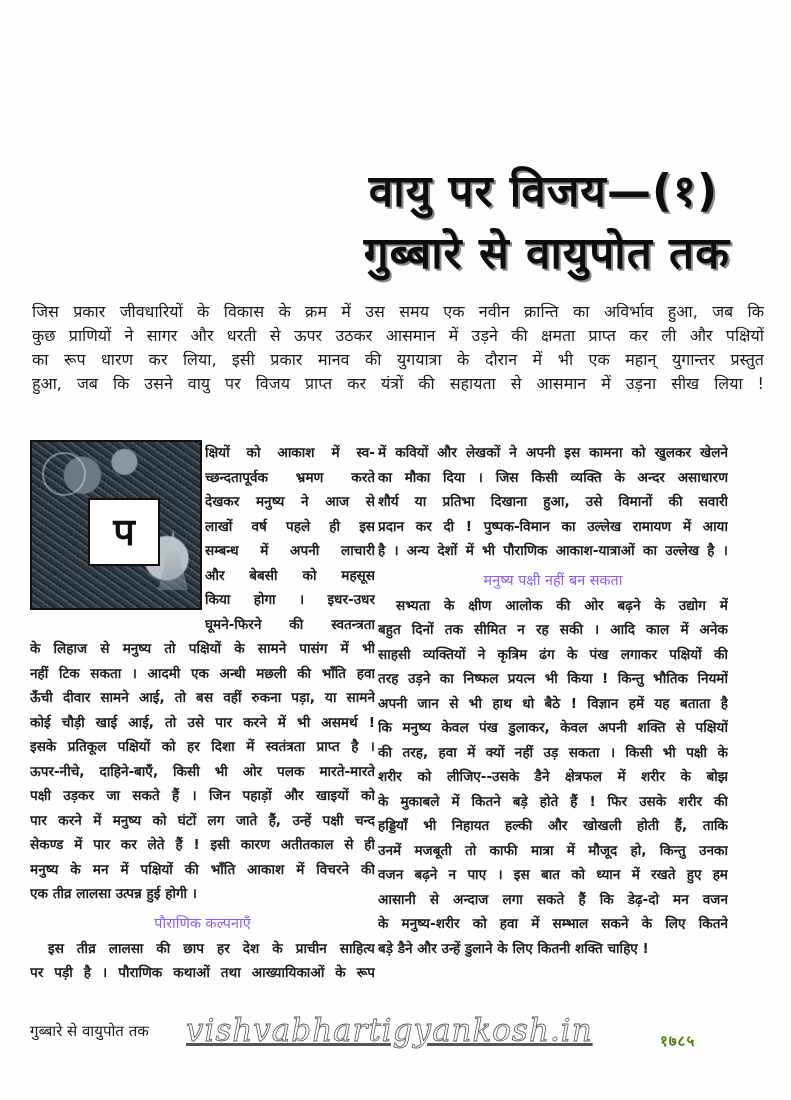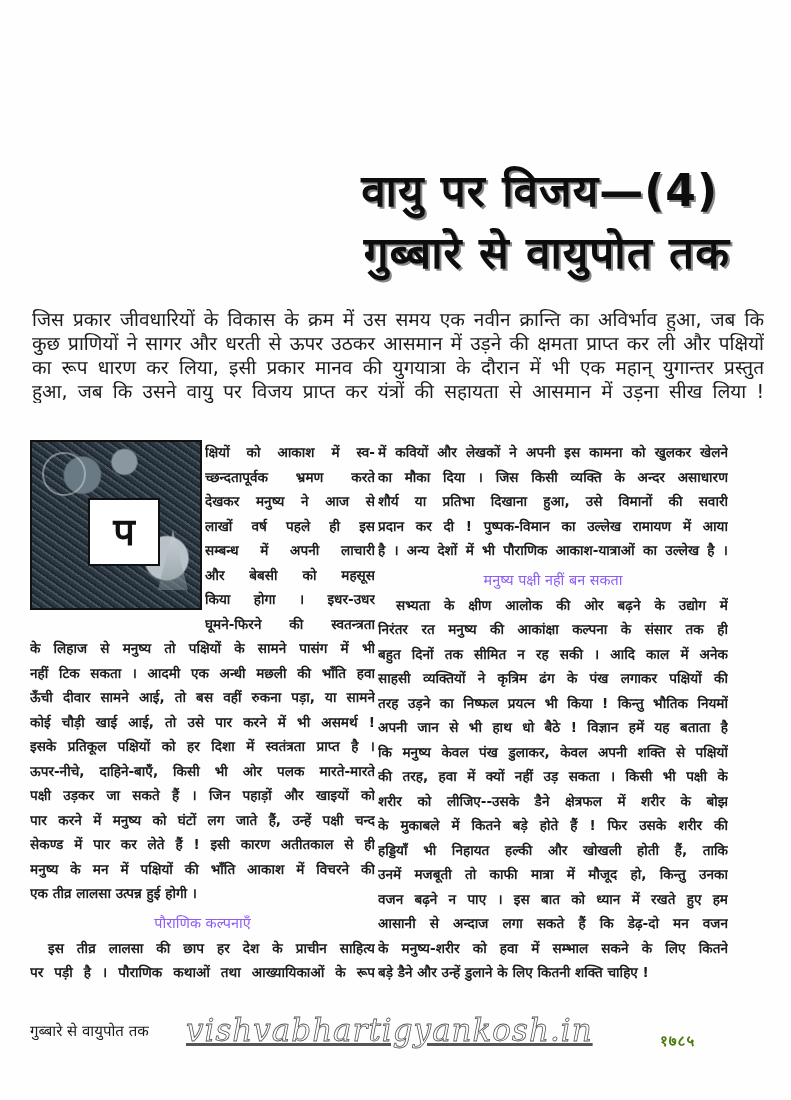--- a/index.html
+++ b/index.html
@@ -40,23 +40,23 @@
       text-shadow: 2px 2px 0 #888;
       white-space: nowrap;
     }
     .title-line.l1 { margin-right: 12px; }
     .title-line.l2 { margin-right: 0px; }
 
     
     .intro {
       position: absolute;
       left: 32px;
-      top: 307px;
+      top: 300px;
       width: 732px;
-      font-size: 19px;
+      font-size: 16px;
       line-height: 24px;
       text-align: justify;
       text-align-last: left;
     }
     .intro .intro-line {
       display: block;
       text-align: justify;
       text-align-last: justify;
       white-space: nowrap;
       overflow: hidden;
@@ -197,21 +197,21 @@
       color: #4d7c0f;
       letter-spacing: 1px;
     }
   </style>
 </head>
 <body>
 
 <div class="page">
 
   <div class="title-block">
-    <div class="title-line l1">वायु पर विजय—(4)</div>
+    <div class="title-line l1">वायु पर विजय—(१)</div>
     <div class="title-line l2">गुब्बारे से वायुपोत तक</div>
   </div>
 
   <div class="intro">
     <span class="intro-line">जिस प्रकार जीवधारियों के विकास के क्रम में उस समय एक नवीन क्रान्ति का अविर्भाव हुआ, जब कि</span>
     <span class="intro-line">कुछ प्राणियों ने सागर और धरती से ऊपर उठकर आसमान में उड़ने की क्षमता प्राप्त कर ली और पक्षियों</span>
     <span class="intro-line">का रूप धारण कर लिया, इसी प्रकार मानव की युगयात्रा के दौरान में भी एक महान् युगान्तर प्रस्तुत</span>
     <span class="intro-line">हुआ, जब कि उसने वायु पर विजय प्राप्त कर यंत्रों की सहायता से आसमान में उड़ना सीख लिया !</span>
   </div>
 
@@ -258,21 +258,20 @@
   <div class="col col-right">
     <span class="line">में कवियों और लेखकों ने अपनी इस कामना को खुलकर खेलने</span>
     <span class="line">का मौका दिया । जिस किसी व्यक्ति के अन्दर असाधारण</span>
     <span class="line">शौर्य या प्रतिभा दिखाना हुआ, उसे विमानों की सवारी</span>
     <span class="line">प्रदान कर दी ! पुष्पक-विमान का उल्लेख रामायण में आया</span>
     <span class="line">है । अन्य देशों में भी पौराणिक आकाश-यात्राओं का उल्लेख है ।</span>
 
     <span class="subheading">मनुष्य पक्षी नहीं बन सकता</span>
 
     <span class="line indent">सभ्यता के क्षीण आलोक की ओर बढ़ने के उद्योग में</span>
-    <span class="line">निरंतर रत मनुष्य की आकांक्षा कल्पना के संसार तक ही</span>
     <span class="line">बहुत दिनों तक सीमित न रह सकी । आदि काल में अनेक</span>
     <span class="line">साहसी व्यक्तियों ने कृत्रिम ढंग के पंख लगाकर पक्षियों की</span>
     <span class="line">तरह उड़ने का निष्फल प्रयत्न भी किया ! किन्तु भौतिक नियमों</span>
     <span class="line">अपनी जान से भी हाथ धो बैठे ! विज्ञान हमें यह बताता है</span>
     <span class="line">कि मनुष्य केवल पंख डुलाकर, केवल अपनी शक्ति से पक्षियों</span>
     <span class="line">की तरह, हवा में क्यों नहीं उड़ सकता । किसी भी पक्षी के</span>
     <span class="line">शरीर को लीजिए--उसके डैने क्षेत्रफल में शरीर के बोझ</span>
     <span class="line">के मुकाबले में कितने बड़े होते हैं ! फिर उसके शरीर की</span>
     <span class="line">हड्डियाँ भी निहायत हल्की और खोखली होती हैं, ताकि</span>
     <span class="line">उनमें मजबूती तो काफी मात्रा में मौजूद हो, किन्तु उनका</span>

